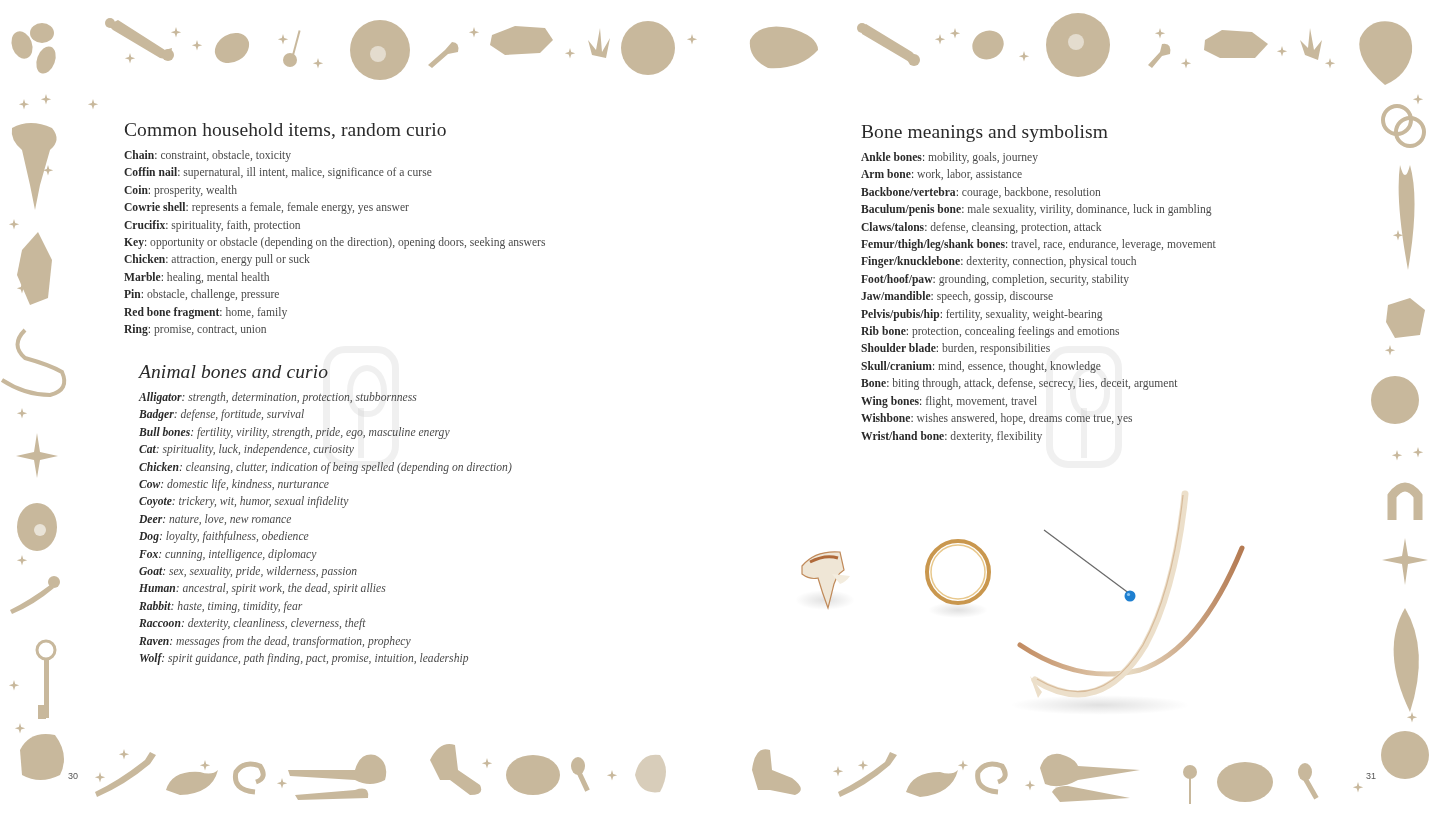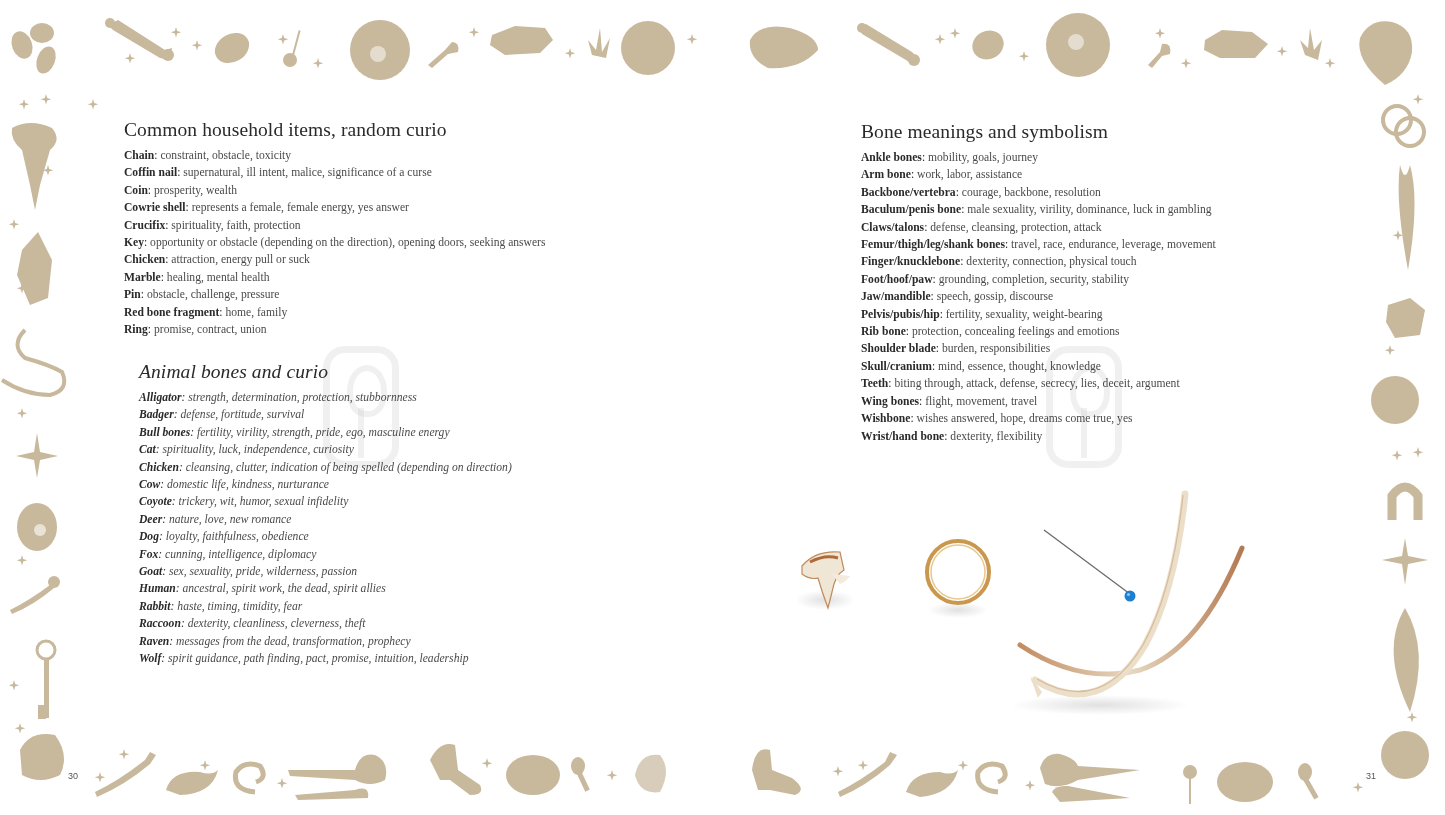--- a/index.html
+++ b/index.html
@@ -88,21 +88,21 @@
           <div class="entry"><span class="term">Baculum/penis bone</span><span class="sep">: </span><span class="meaning">male sexuality, virility, dominance, luck in gambling</span></div>
           <div class="entry"><span class="term">Claws/talons</span><span class="sep">: </span><span class="meaning">defense, cleansing, protection, attack</span></div>
           <div class="entry"><span class="term">Femur/thigh/leg/shank bones</span><span class="sep">: </span><span class="meaning">travel, race, endurance, leverage, movement</span></div>
           <div class="entry"><span class="term">Finger/knucklebone</span><span class="sep">: </span><span class="meaning">dexterity, connection, physical touch</span></div>
           <div class="entry"><span class="term">Foot/hoof/paw</span><span class="sep">: </span><span class="meaning">grounding, completion, security, stability</span></div>
           <div class="entry"><span class="term">Jaw/mandible</span><span class="sep">: </span><span class="meaning">speech, gossip, discourse</span></div>
           <div class="entry"><span class="term">Pelvis/pubis/hip</span><span class="sep">: </span><span class="meaning">fertility, sexuality, weight-bearing</span></div>
           <div class="entry"><span class="term">Rib bone</span><span class="sep">: </span><span class="meaning">protection, concealing feelings and emotions</span></div>
           <div class="entry"><span class="term">Shoulder blade</span><span class="sep">: </span><span class="meaning">burden, responsibilities</span></div>
           <div class="entry"><span class="term">Skull/cranium</span><span class="sep">: </span><span class="meaning">mind, essence, thought, knowledge</span></div>
-          <div class="entry"><span class="term">Teeth</span><span class="sep">: </span><span class="meaning">biting through, attack, defense, secrecy, lies, deceit, argument</span></div>
+          <div class="entry"><span class="term">Bone</span><span class="sep">: </span><span class="meaning">biting through, attack, defense, secrecy, lies, deceit, argument</span></div>
           <div class="entry"><span class="term">Wing bones</span><span class="sep">: </span><span class="meaning">flight, movement, travel</span></div>
           <div class="entry"><span class="term">Wishbone</span><span class="sep">: </span><span class="meaning">wishes answered, hope, dreams come true, yes</span></div>
           <div class="entry"><span class="term">Wrist/hand bone</span><span class="sep">: </span><span class="meaning">dexterity, flexibility</span></div>
         </div>
     </div>
 
     <svg class="photo" style="left:57px; top:480px;" width="500" height="240" viewBox="0 0 500 240">
       <defs>
         <radialGradient id="shadow" cx="50%" cy="50%" r="50%">
           <stop offset="0%" stop-color="#000" stop-opacity="0.12"></stop>

